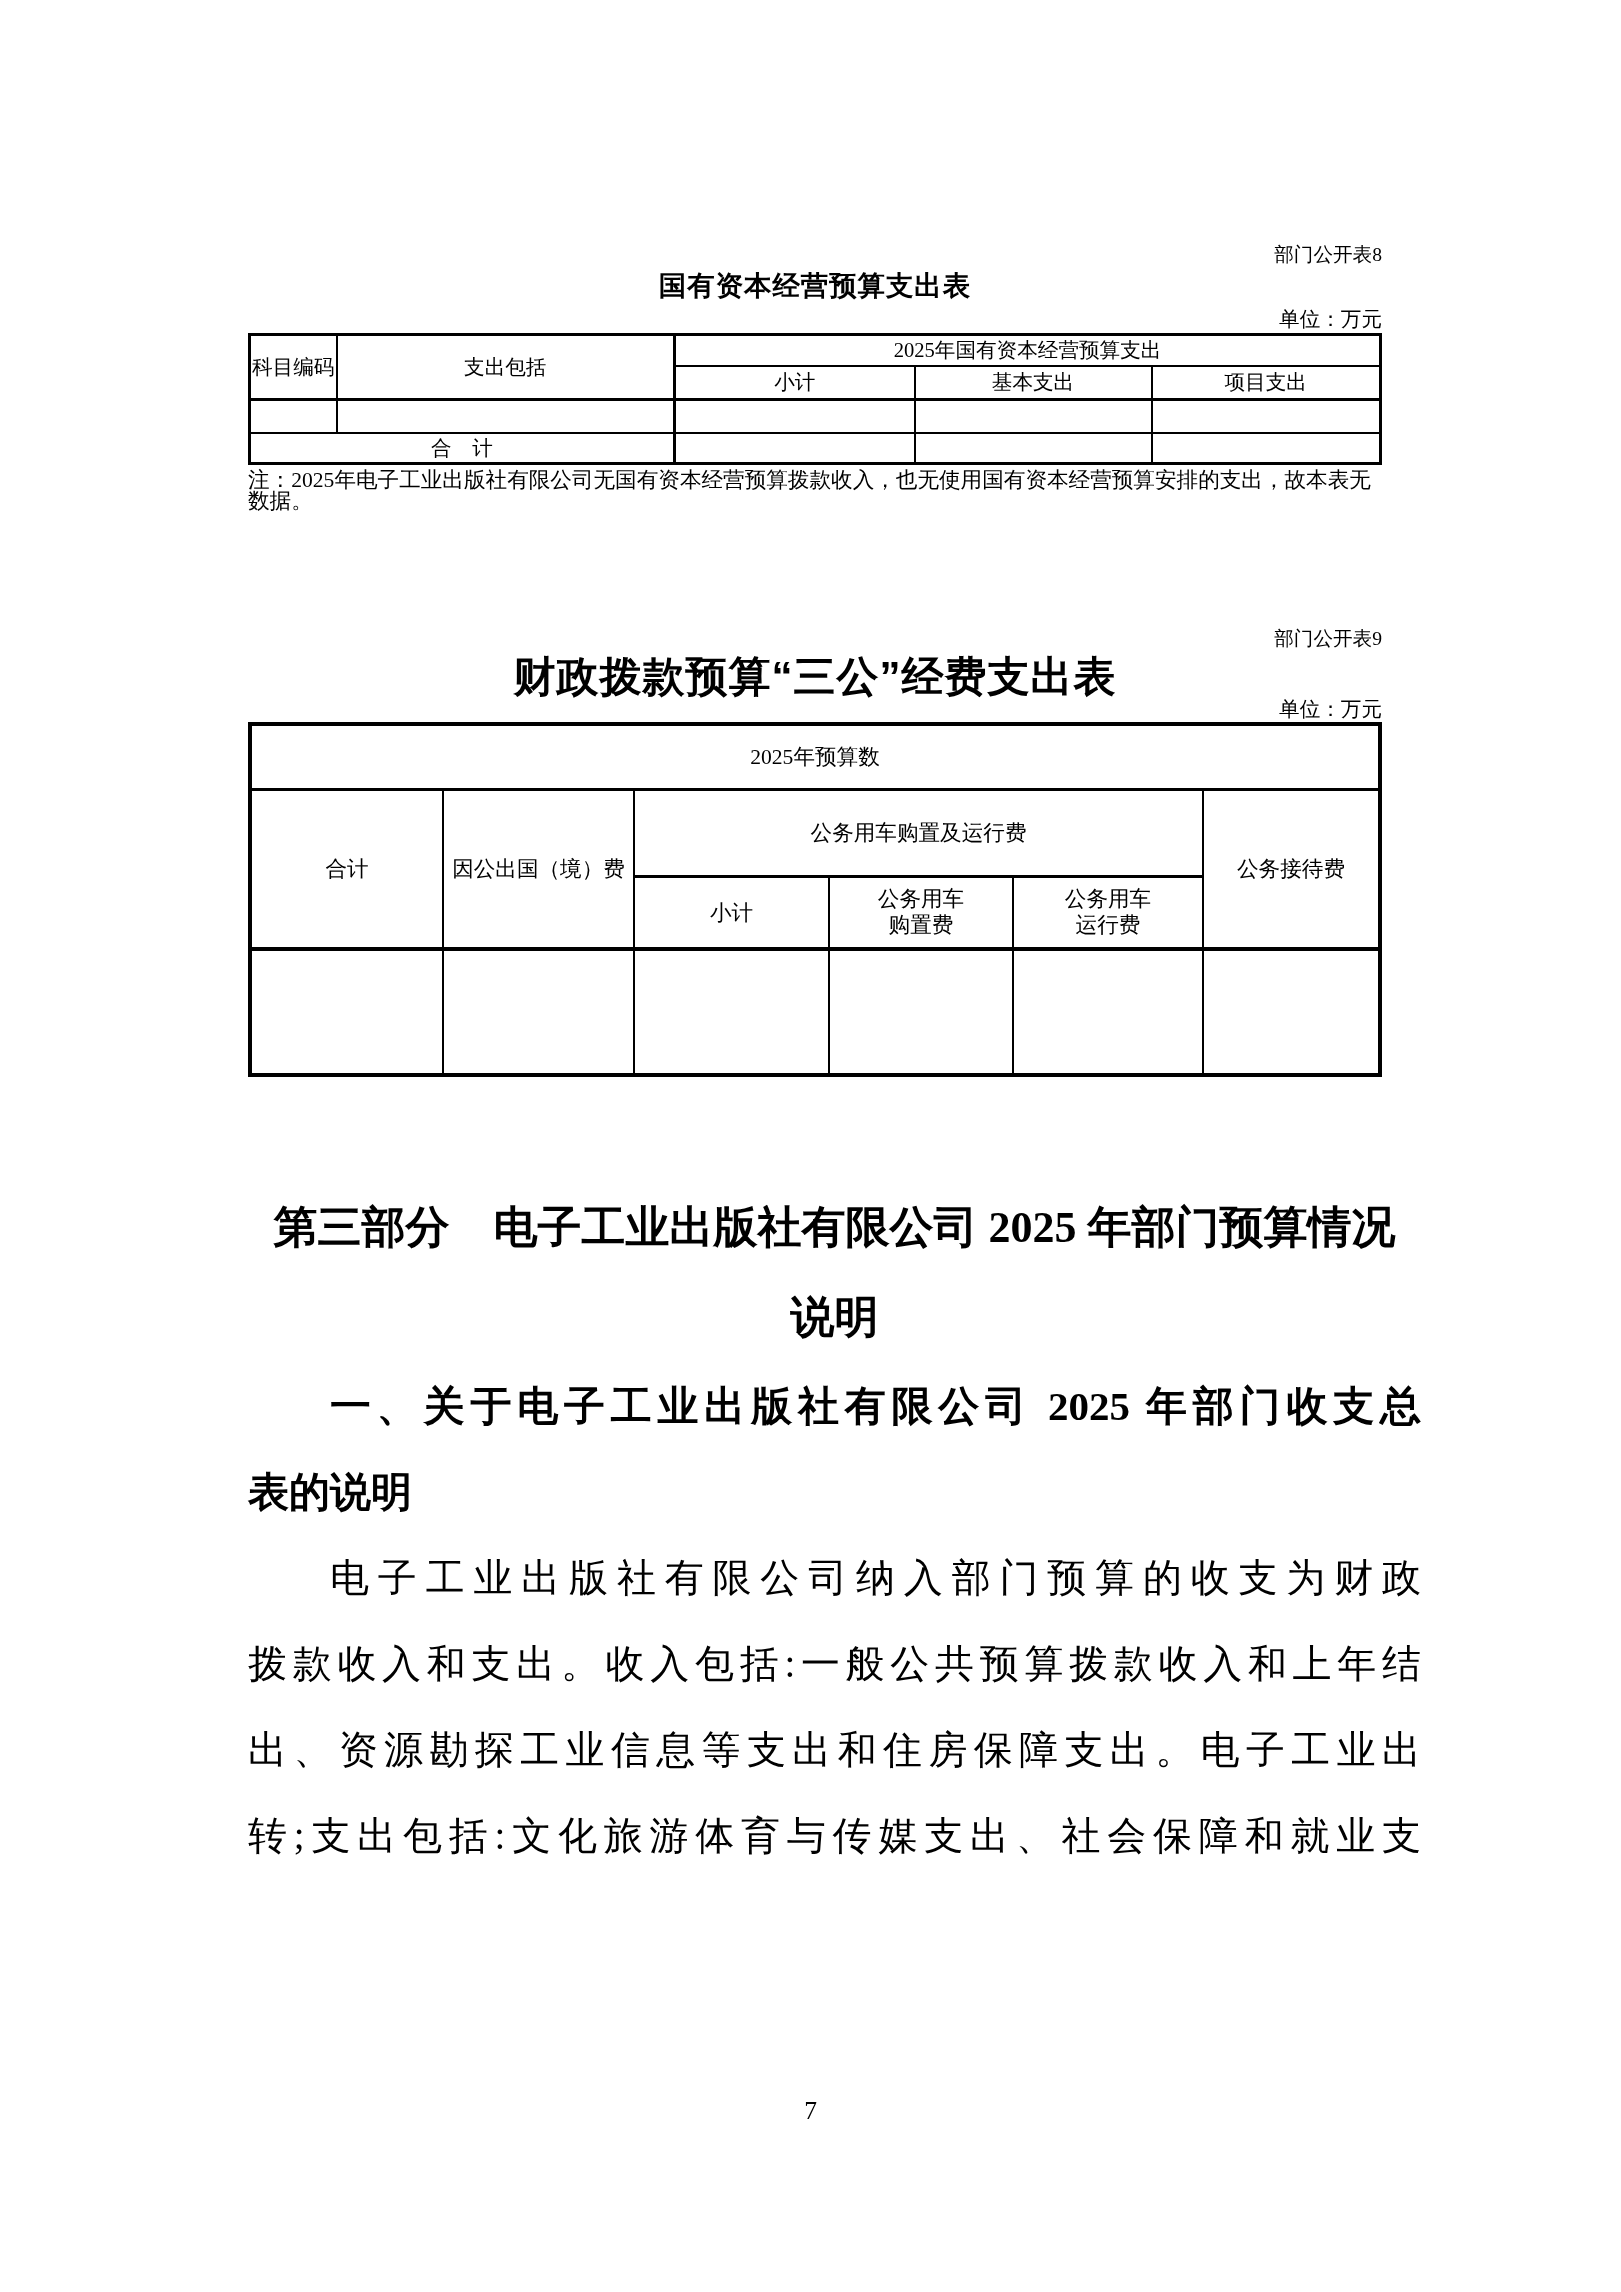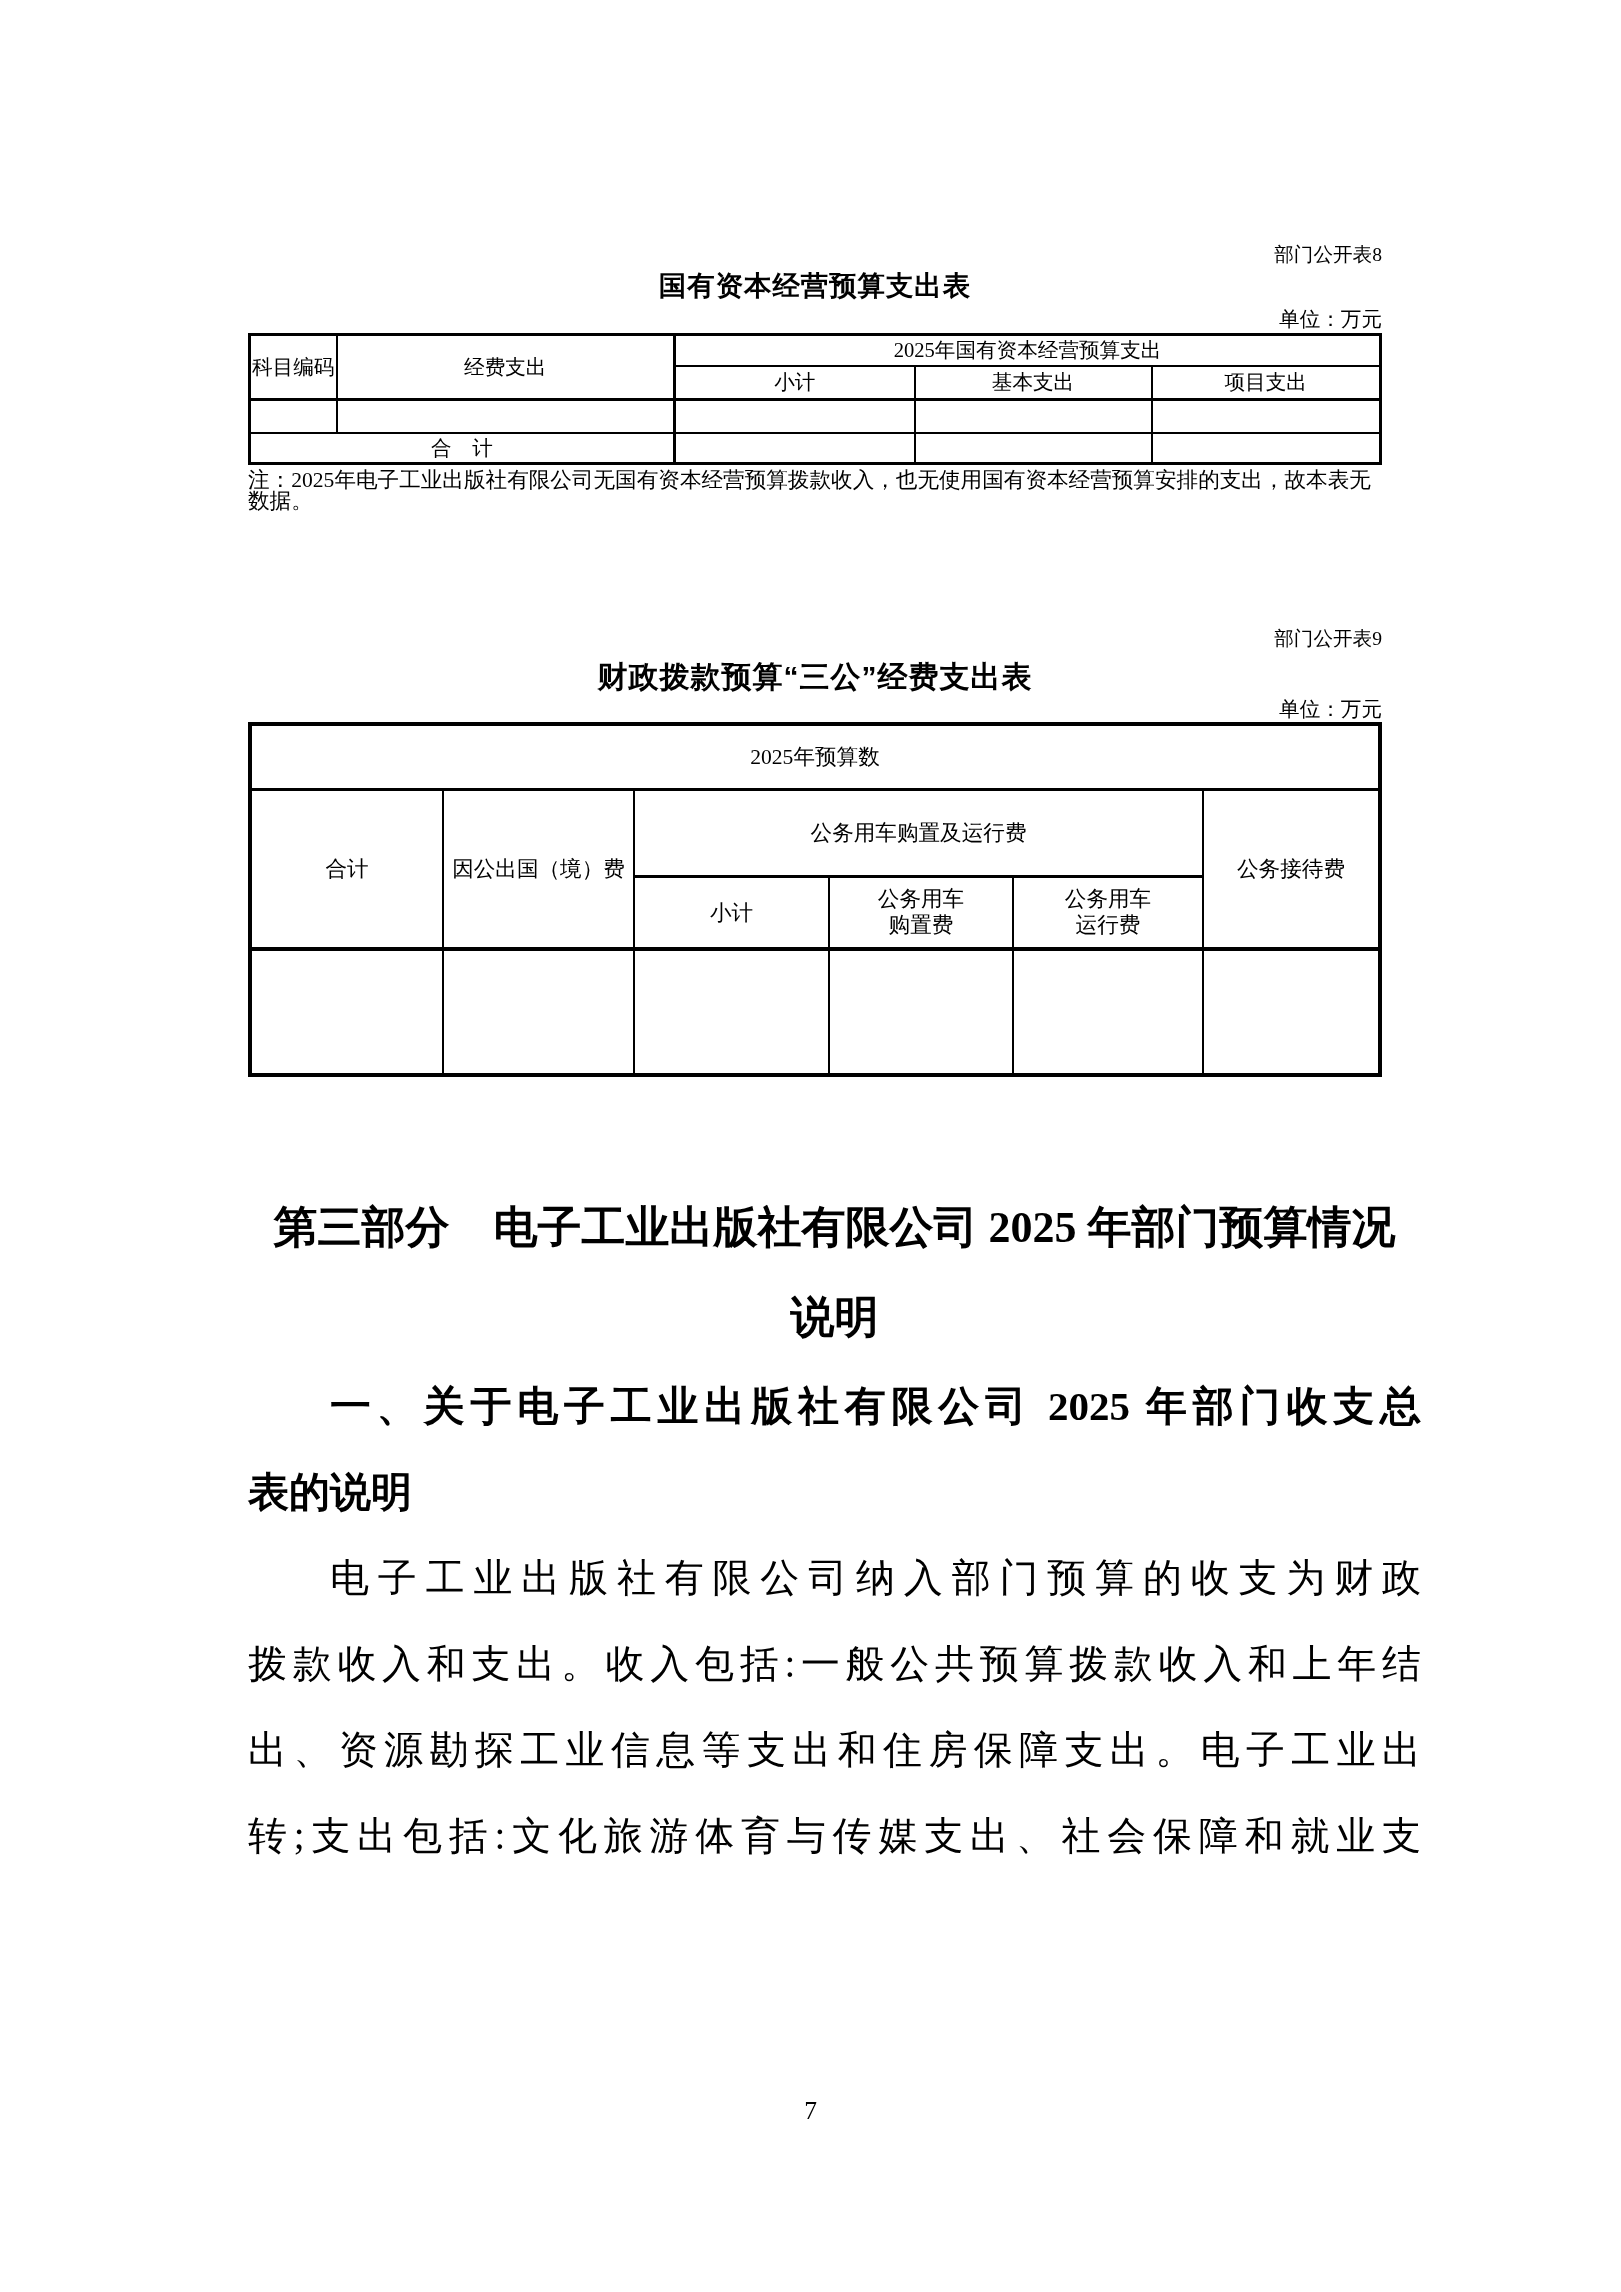--- a/index.html
+++ b/index.html
@@ -26,21 +26,21 @@
   .tag8 { margin-top: 245px; }
   .tag9 { margin-top: 116px; }
 
   .tbl-title {
     text-align: center;
     font-family: "Liberation Sans", sans-serif;
     font-weight: bold;
     letter-spacing: 1px;
   }
   .title8 { margin-top: 6.9px;  font-size: 27.4px; line-height: 29px; }
-  .title9 { margin-top: 10.8px; font-size: 30px; line-height: 35px; }
+  .title9 { margin-top: 10.8px; font-size: 42px; line-height: 35px; }
 
   .unit {
     font-size: 20.6px;
     line-height: 20.6px;
     text-align: right;
   }
   .unit8 { margin-top: 8.8px; }
   .unit9 { margin-top: 4.9px; }
 
   table {
@@ -128,21 +128,21 @@
       <colgroup>
         <col style="width:87px">
         <col style="width:338px">
         <col style="width:240px">
         <col style="width:237px">
         <col>
       </colgroup>
       <tbody>
         <tr class="r1">
           <td rowspan="2" class="rowspan2">科目编码</td>
-          <td rowspan="2" class="rowspan2 thickR">经费支出</td>
+          <td rowspan="2" class="rowspan2 thickR">支出包括</td>
           <td colspan="3">2025年国有资本经营预算支出</td>
         </tr>
         <tr class="r2">
           <td>小计</td>
           <td>基本支出</td>
           <td>项目支出</td>
         </tr>
         <tr class="r3">
           <td></td>
           <td class="thickR"></td>

